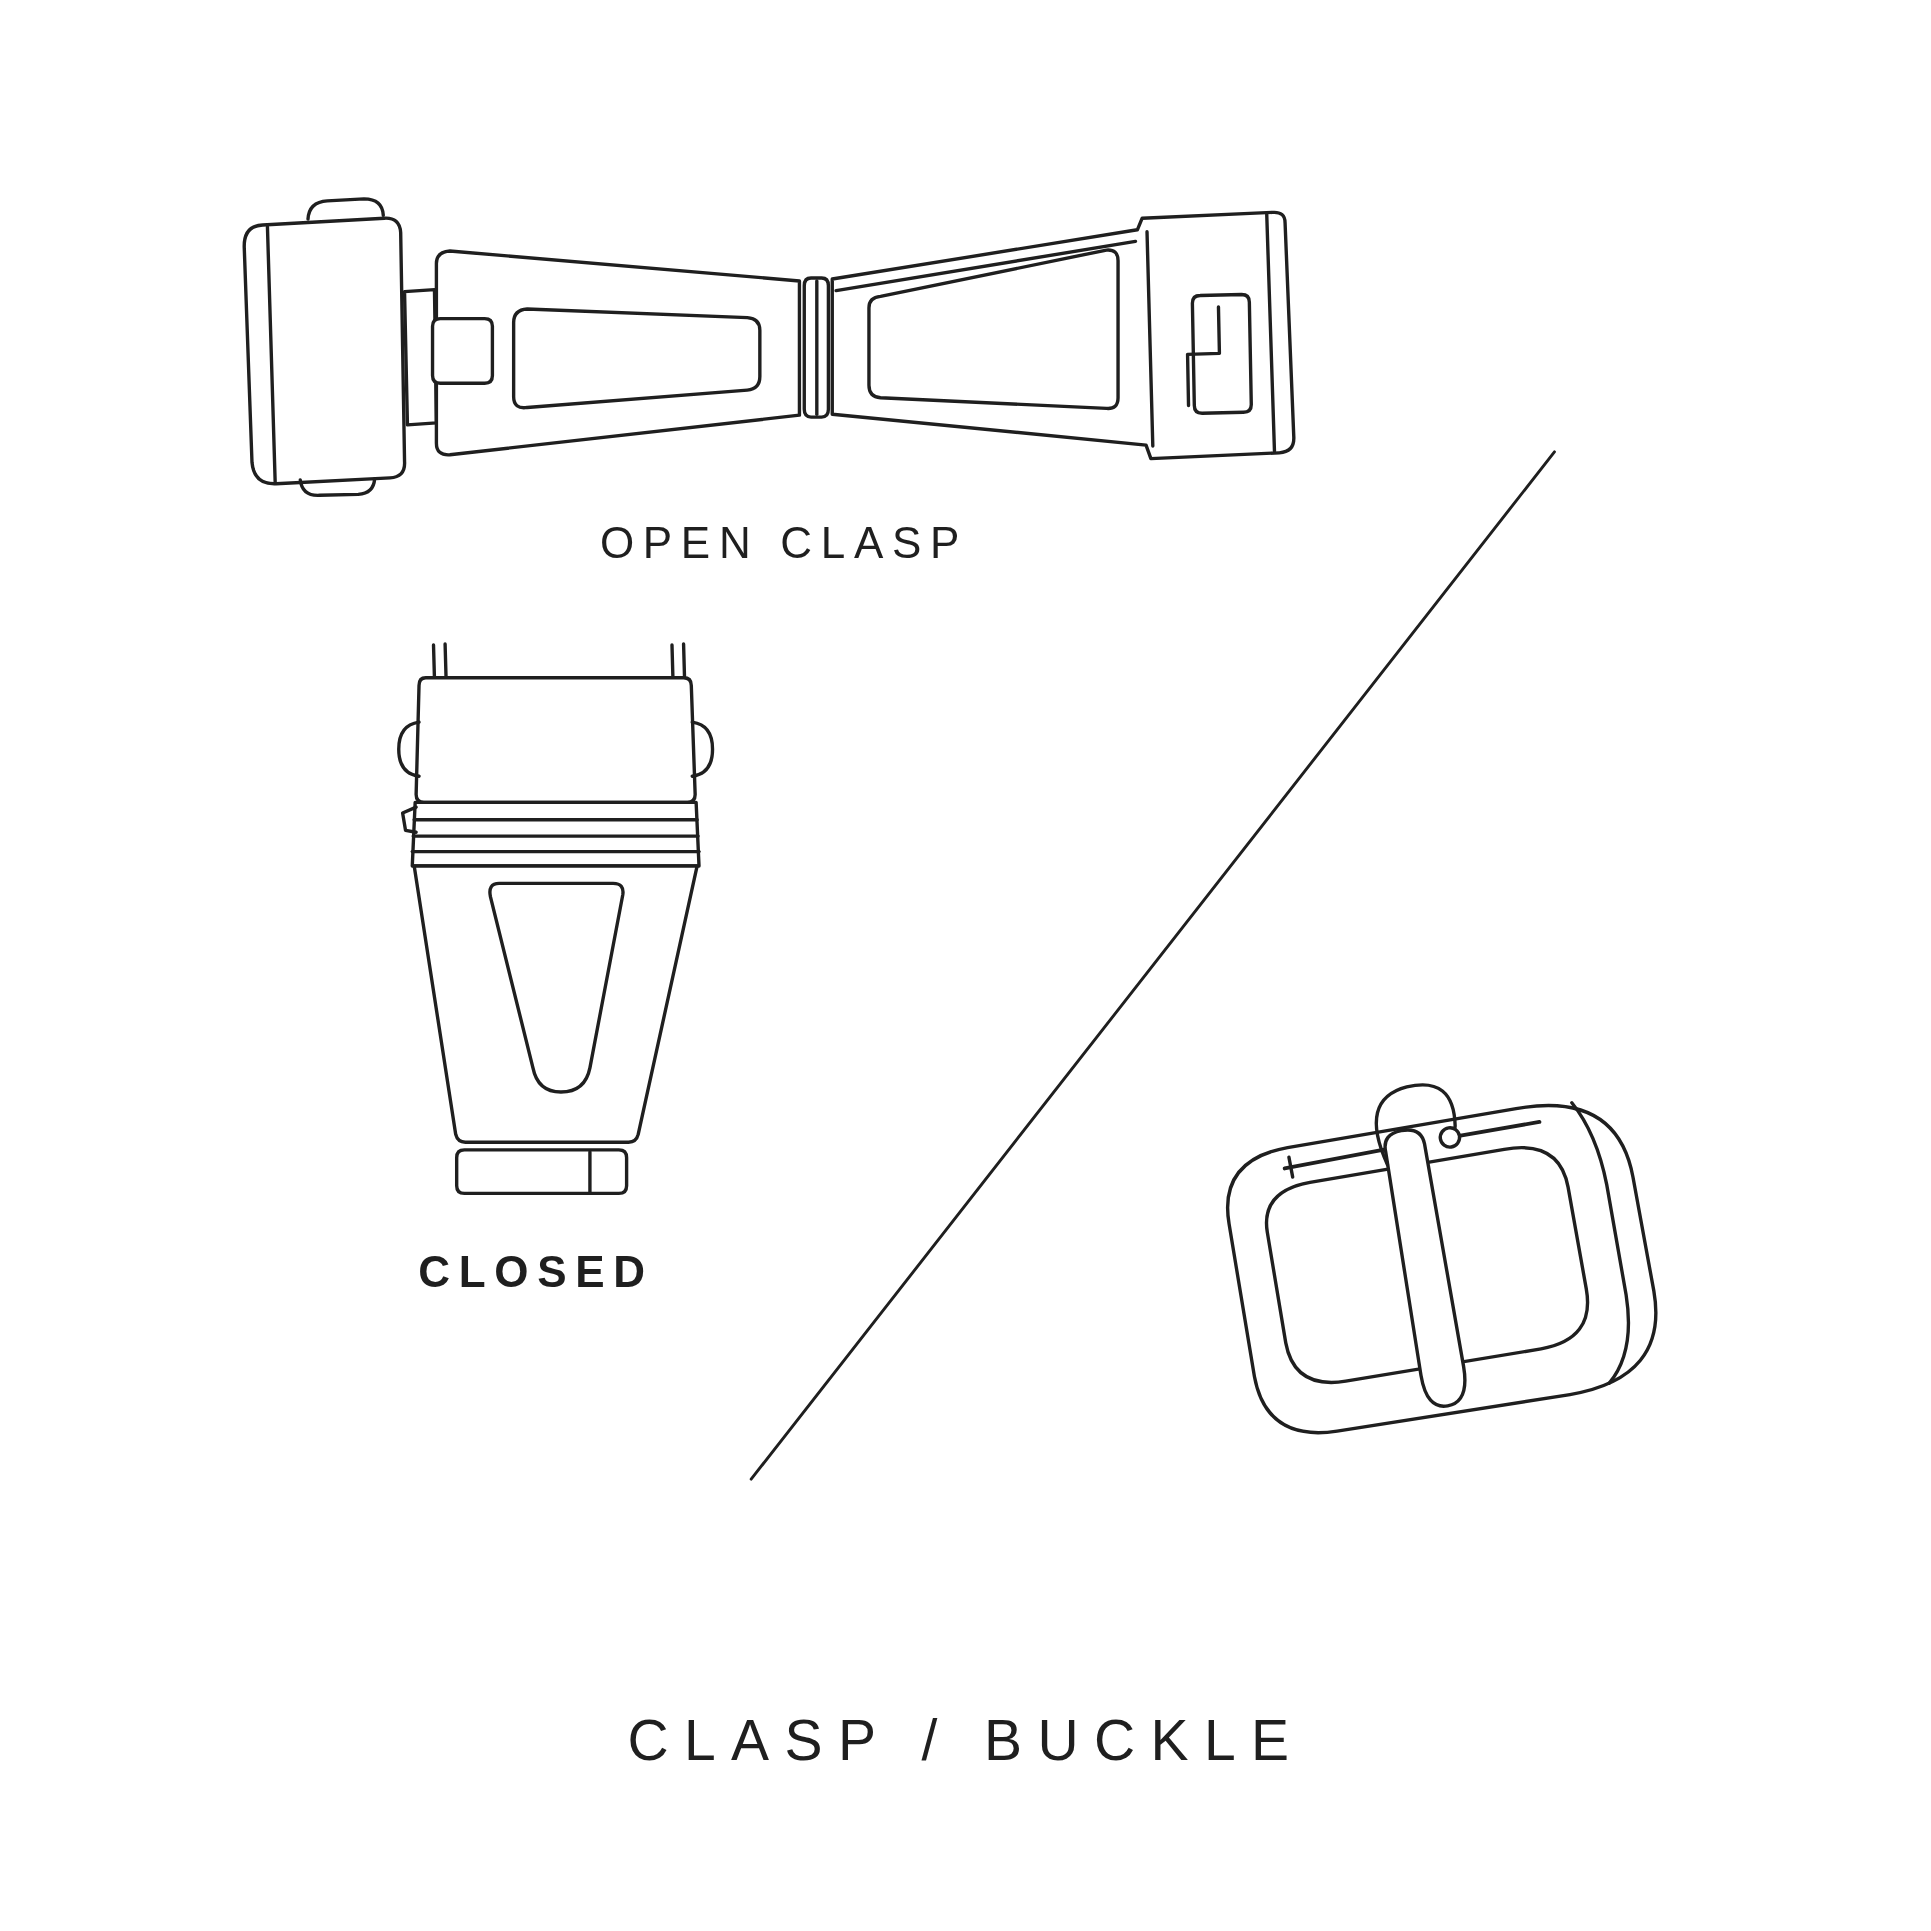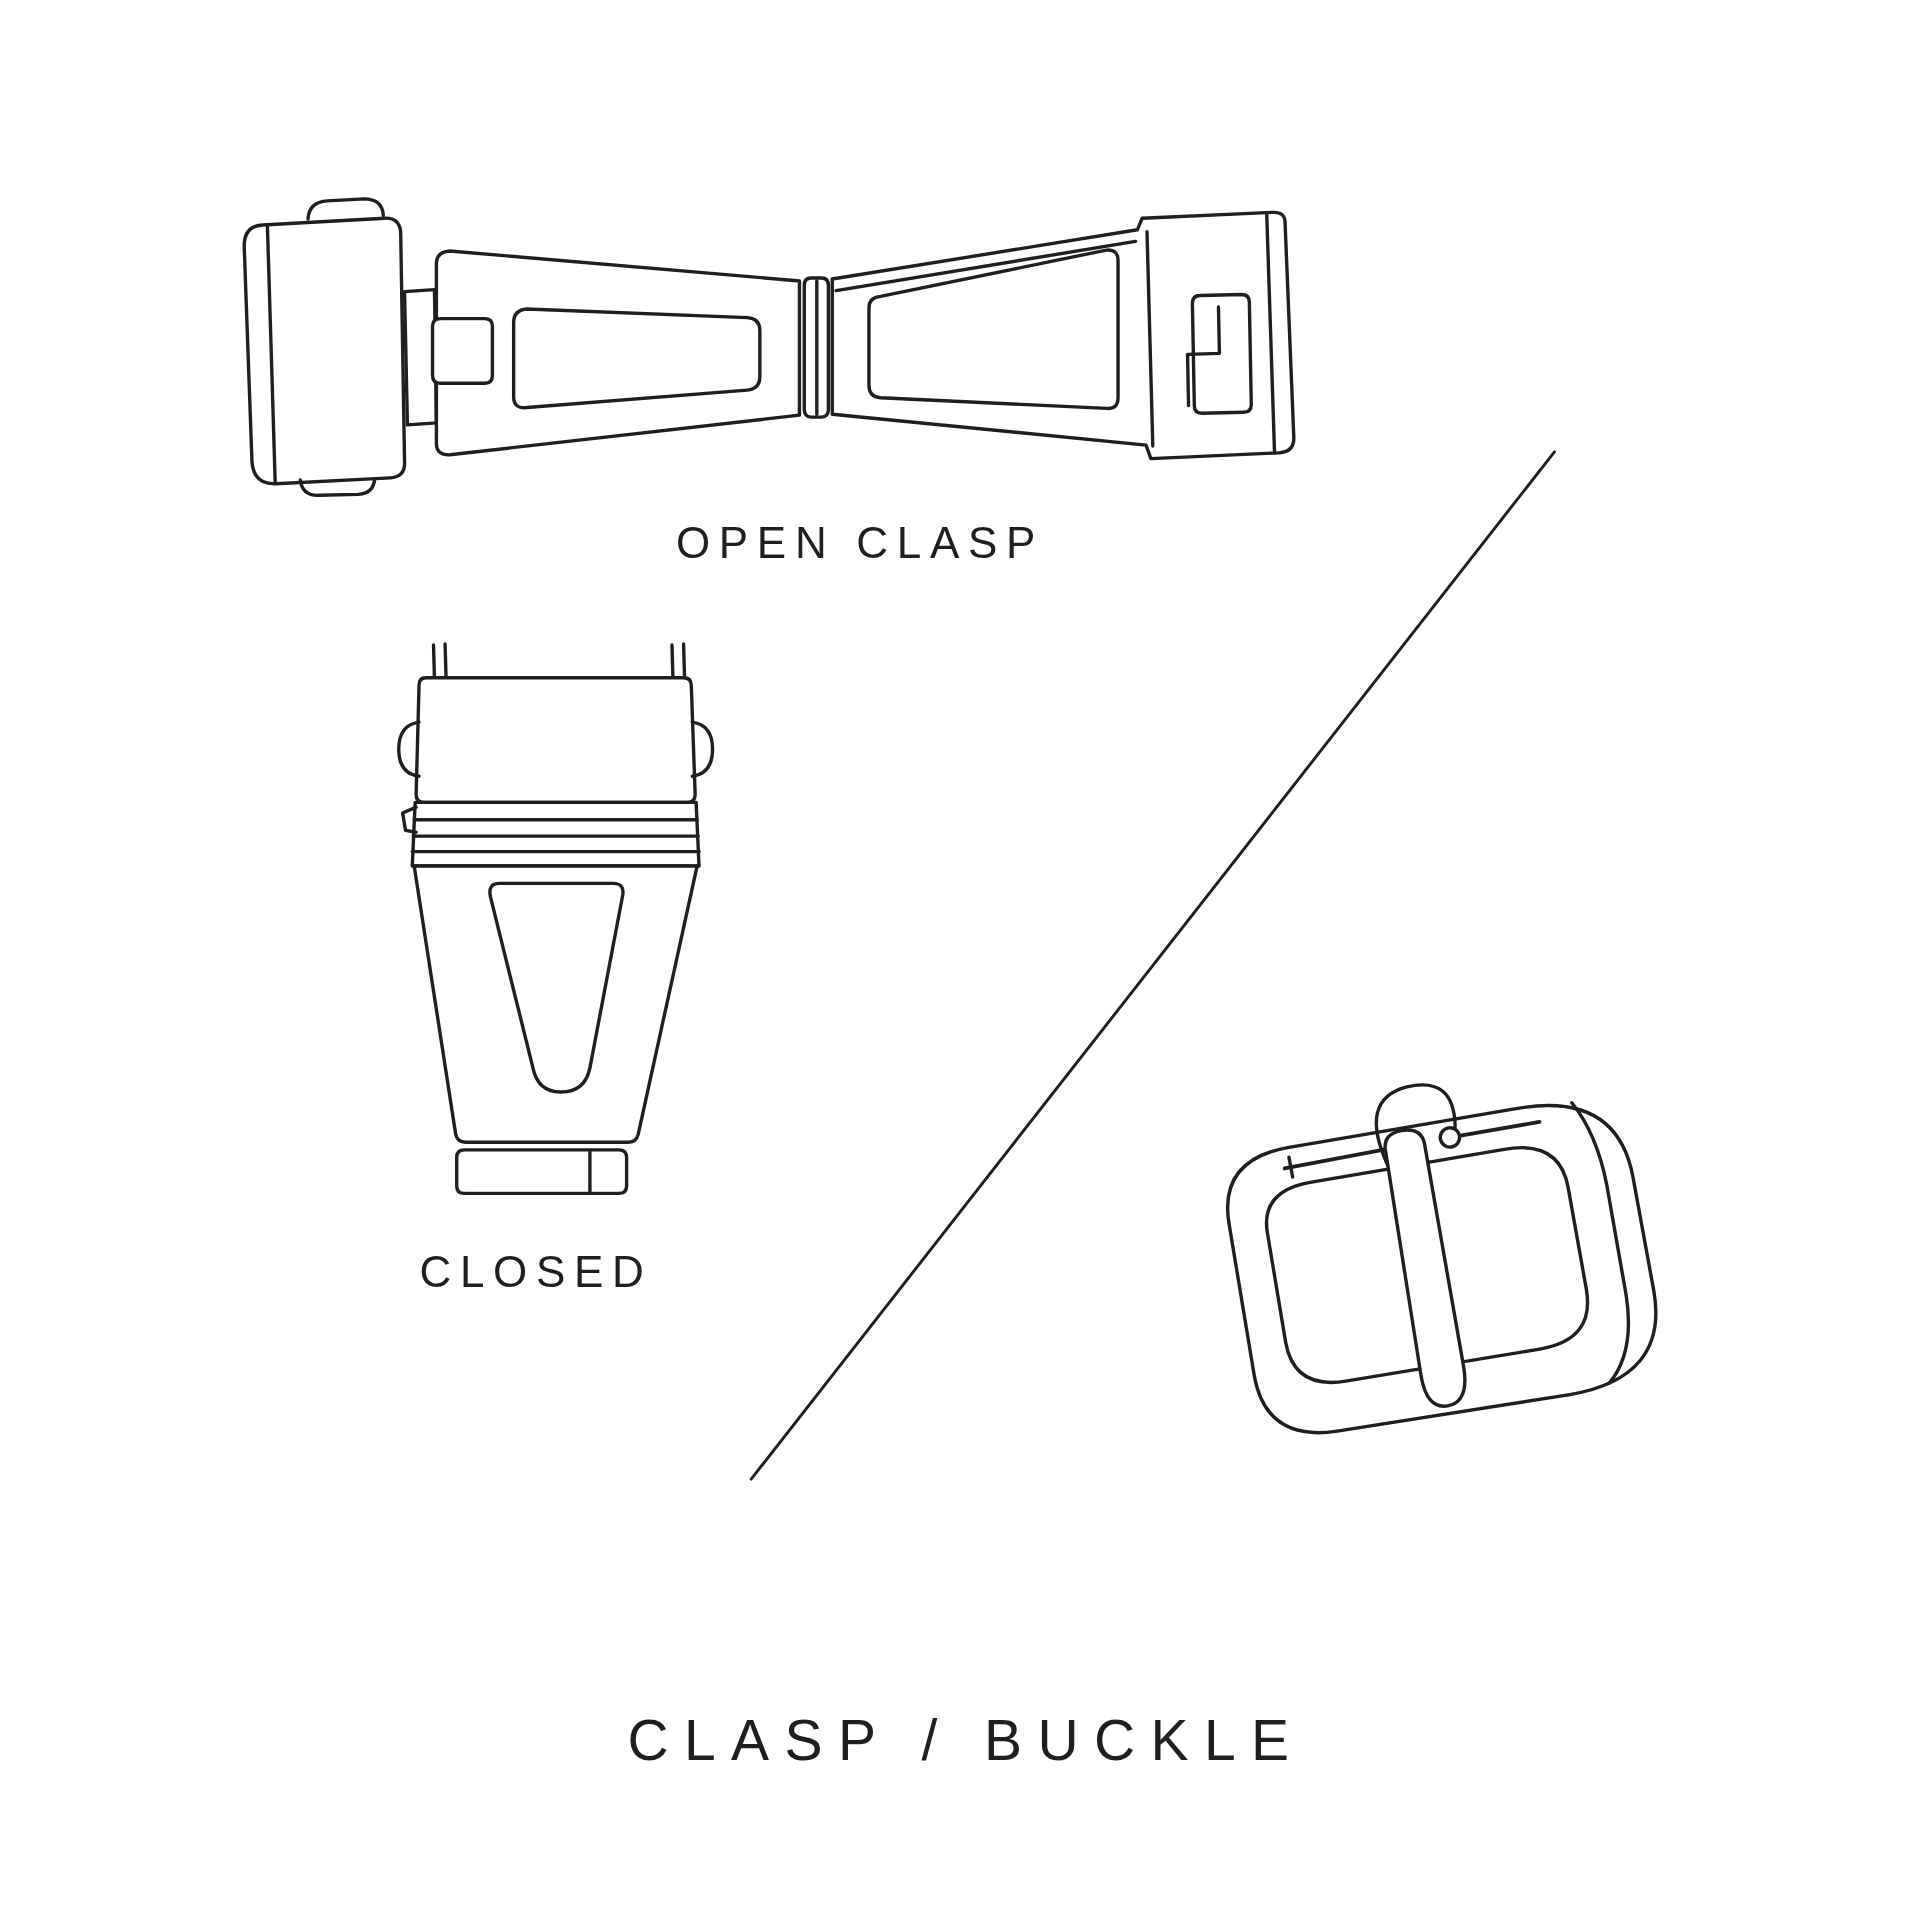--- a/index.html
+++ b/index.html
@@ -102,20 +102,20 @@
       <path fill="#ffffff" d="M 1370,1207 L 1574,1201 Q 1632,1199 1634,1249 L 1638,1356 Q 1640,1409 1583,1411 L 1378,1416 Q 1324,1417 1322,1368 L 1319,1252 Q 1318,1209 1370,1207 Z"></path>
       <path stroke-width="4" d="M 1346,1189 L 1452,1184"></path>
       <path stroke-width="4" d="M 1522,1181 L 1614,1178"></path>
       <path d="M 1352,1178 L 1353,1199"></path>
       <path fill="#ffffff" d="M 1452,1186 Q 1451,1168 1471,1167 Q 1492,1166 1493,1184 L 1501,1418 Q 1502,1455 1479,1456 Q 1457,1457 1456,1421 Z"></path>
       <path d="M 1452,1200 Q 1431,1129 1483,1123 Q 1533,1118 1527,1170 Q 1525,1180 1519,1186"></path>
       <circle fill="#ffffff" cx="1520" cy="1181" r="10"></circle>
     </g>
   </svg>
 
-  <div class="lbl caption" style="left:860px; top:518px;text-align:center;">OPEN CLASP</div>
+  <div class="lbl caption" style="left:784px; top:518px;text-align:center;">OPEN CLASP</div>
 
-  <div class="lbl caption" style="left:536px; top:1247px;">CLOSED</div>
+  <div class="lbl caption" style="left:536px; top:1247px;font-weight:bold;">CLOSED</div>
 
   <div class="lbl title" style="left:966px; top:1707px;">CLASP / BUCKLE</div>
 
 </div>
 
 
 </body></html>

